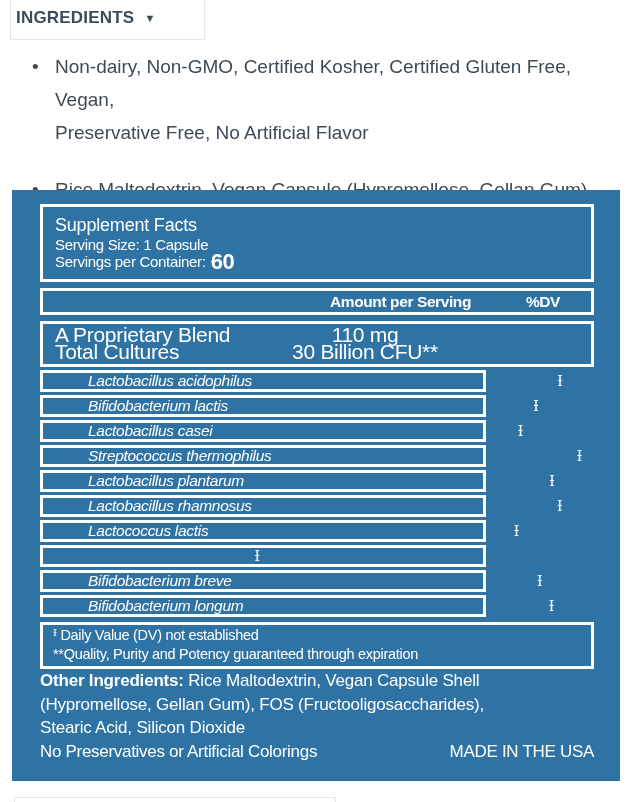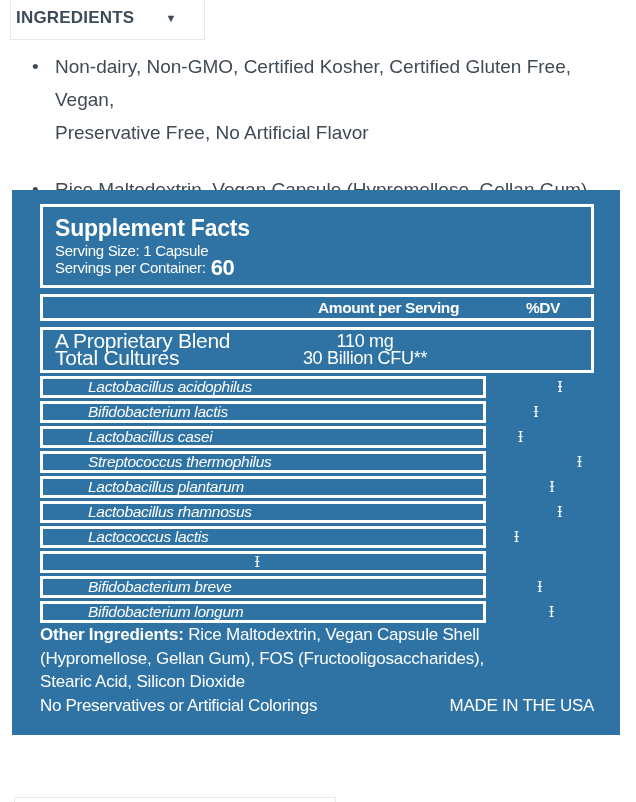--- a/index.html
+++ b/index.html
@@ -16,21 +16,20 @@
     position: absolute;
     left: 10px; top: 0;
     width: 195px; height: 40px;
     border-left: 1px solid #e7e7e7;
     border-right: 1px solid #e7e7e7;
     border-bottom: 1px solid #e7e7e7;
     display: flex; align-items: center;
     padding: 0 0 4px 5px;
     cursor: pointer;
     background: #ffffff;
-    gap: 21px;
   }
   .ing-tab .label {
     font-size: 17px; font-weight: bold;
     color: #3d4b59; letter-spacing: 0.2px;
   }
   .ing-tab .arrow {
     font-size: 11px; color: #3d4b59;
     margin-left: 10px; line-height: 1;
     padding-top: 2px;
   }
@@ -63,45 +62,45 @@
     background: #2e73a4;
     color: #ffffff;
     padding: 14px 26px 18px 28px;
     letter-spacing: -0.3px;
   }
   .wbox {
     border: 3px solid #ffffff;
     width: 554px;
   }
   .box-title { padding: 8px 12px 9px; }
-  .sf-title { font-size: 23px; font-weight: bold; letter-spacing: -0.2px; }
+  .sf-title { font-size: 18px; font-weight: normal; letter-spacing: -0.2px; }
   .sf-line  { font-size: 15px; line-height: 17px; }
   .sf-line .big { font-size: 22px; font-weight: bold; margin-left: 5px; vertical-align: -2px; }
 
   .gap { margin-top: 6px; }
 
   .grid3 {
     display: grid;
     grid-template-columns: 1fr 260px 96px;
     align-items: center;
   }
-  .box-header { height: 27px; gap: 12px; }
+  .box-header { height: 27px; }
   .box-header .h-amt {
     font-size: 15.5px; font-weight: bold;
     text-align: right; padding-right: 24px;
     letter-spacing: -0.4px; white-space: nowrap;
   }
   .box-header .h-dv {
     font-size: 15.5px; font-weight: bold;
     text-align: center; letter-spacing: -0.4px;
   }
 
   .box-blend { padding: 3px 0 4px; }
   .box-blend .b-name { font-size: 21px; line-height: 16.5px; padding-left: 12px; white-space: pre-line; }
-  .box-blend .b-amt  { font-size: 18px; line-height: 16.5px; text-align: center; white-space: pre-line; }
+  .box-blend .b-amt  { font-size: 21px; line-height: 16.5px; text-align: center; white-space: pre-line; }
 
   .crow {
     height: 22px;
     margin-top: 3px;
     border: 3px solid #ffffff;
     width: 446px;
   }
   .crow .c-name {
     font-style: italic;
     font-size: 15.5px;
@@ -240,20 +239,26 @@
     <span class="c-name">Bifidobacterium breve</span>
     <span></span>
     <span class="c-dag">Ɨ</span>
   </div>
   <div class="crow grid3">
     <span class="c-name">Bifidobacterium longum</span>
     <span></span>
     <span class="c-dag">Ɨ</span>
   </div>
 
+  <div class="wbox box-foot">
+    <div class="f-line">
+      <span class="foot-sym">Ɨ</span><span> Daily Value (DV) not established</span>
+    </div>
+    <div class="f-line">**Quality, Purity and Potency guaranteed through expiration</div>
+  </div>
 
   <div class="other-ing">
     <span class="oi-label">Other Ingredients:</span><span class="oi-text"> Rice Maltodextrin, Vegan Capsule Shell
 (Hypromellose, Gellan Gum), FOS (Fructooligosaccharides),
 Stearic Acid, Silicon Dioxide</span>
   </div>
 
   <div class="bottom-line">
     <span>No Preservatives or Artificial Colorings</span>
     <span>MADE IN THE USA</span>

